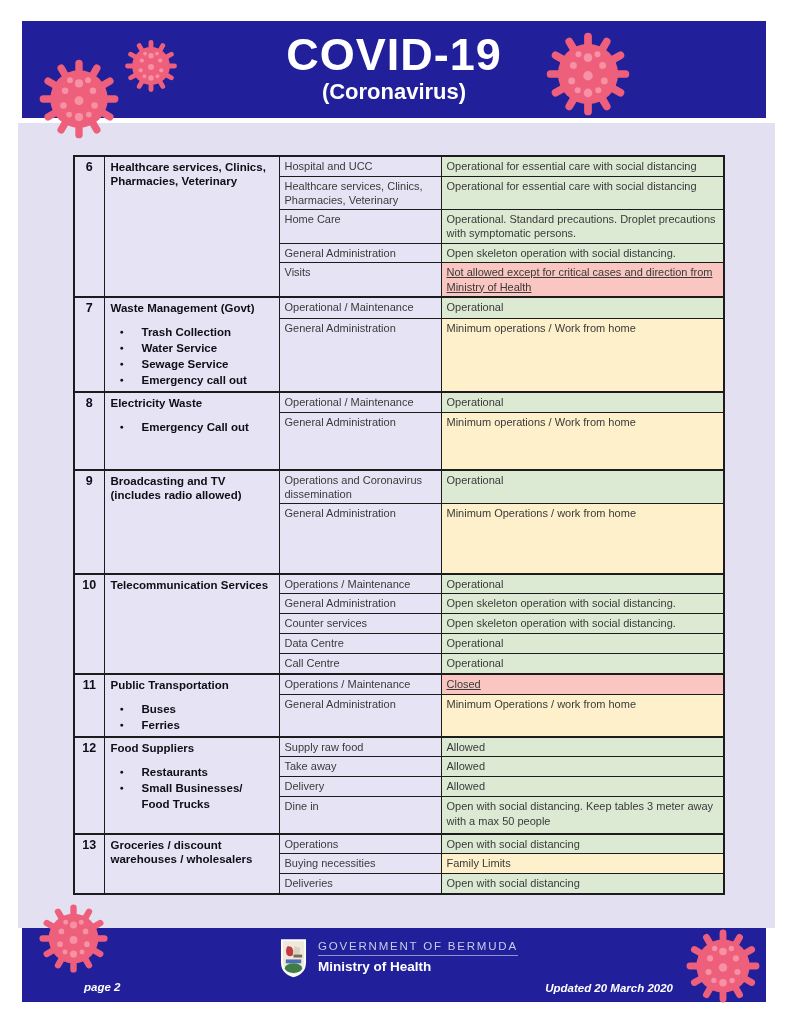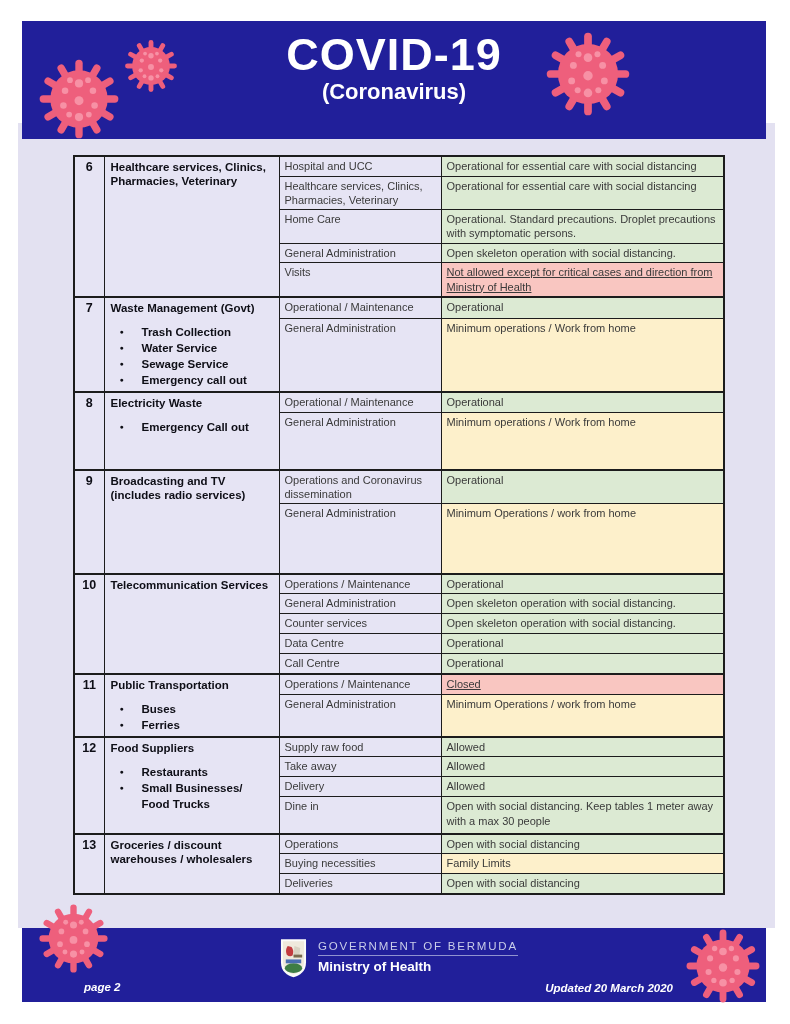--- a/index.html
+++ b/index.html
@@ -1,20 +1,20 @@
 <!DOCTYPE html>
 <html style="--navy: #211f9a; --lavender: #e3e1f1; --cell: #e6e4f4; --green: #dcead3; --yellow: #fdf0cb; --pink: #f9c6c1; --border: #1c1c1c; --ink: #0e0e16; --txt: #3a3a3a; --virus_body: #ee5f7c; --virus_spot: #f791a5;"><head>
 <meta charset="utf-8">
 <style>
   html,body{margin:0;padding:0;background:#fff;}
   .page{position:relative;width:790px;height:1024px;background:#ffffff;overflow:hidden;
         font-family:"Liberation Sans",sans-serif;}
   .bg{position:absolute;left:18px;top:123px;width:757px;height:805px;background:var(--lavender);}
   .band{position:absolute;left:22px;width:744px;background:var(--navy);}
-  .band.top{top:21px;height:118px;text-align:center;color:#fff;}
+  .band.top{top:21px;height:97px;text-align:center;color:#fff;}
   .band.bottom{top:928px;height:74px;color:#fff;}
   .title{margin-top:11px;font-size:45px;line-height:46px;font-weight:bold;letter-spacing:1px;}
   .subtitle{font-size:22px;font-weight:bold;margin-top:1px;}
 
   
   table.status{position:absolute;left:73px;top:155px;width:650px;border-collapse:collapse;
         table-layout:fixed;background:var(--cell);border:2.5px solid var(--border);}
   col.c-num{width:30px;} col.c-cat{width:175px;} col.c-svc{width:162px;} col.c-status{width:283px;}
   td{border:1.5px solid var(--border);vertical-align:top;overflow:hidden;}
   tr.group-start > td{border-top:2.5px solid var(--border);}
@@ -176,21 +176,21 @@
           <td class="svc">Operational / Maintenance</td>
           <td class="status tone-green">Operational</td>
         </tr>
         <tr style="height: 58px;">
           <td class="svc">General Administration</td>
           <td class="status tone-yellow">Minimum operations / Work from home</td>
         </tr>
         <tr class="group-start" style="height: 32px;">
           <td class="num" rowspan="2">9</td>
           <td class="cat" rowspan="2">
-            <div class="cat-title">Broadcasting and TV (includes radio services)</div>
+            <div class="cat-title">Broadcasting and TV (includes radio allowed)</div>
           </td>
           <td class="svc">Operations and Coronavirus dissemination</td>
           <td class="status tone-green">Operational</td>
         </tr>
         <tr style="height: 70px;">
           <td class="svc">General Administration</td>
           <td class="status tone-yellow">Minimum Operations / work from home</td>
         </tr>
         <tr class="group-start" style="height: 20px;">
           <td class="num" rowspan="5">10</td>
@@ -260,21 +260,21 @@
         <tr style="height: 20px;">
           <td class="svc">Take away</td>
           <td class="status tone-green">Allowed</td>
         </tr>
         <tr style="height: 20px;">
           <td class="svc">Delivery</td>
           <td class="status tone-green">Allowed</td>
         </tr>
         <tr style="height: 37px;">
           <td class="svc">Dine in</td>
-          <td class="status tone-green">Open with social distancing. Keep tables 1 meter away with a max 30 people</td>
+          <td class="status tone-green">Open with social distancing. Keep tables 3 meter away with a max 50 people</td>
         </tr>
         <tr class="group-start" style="height: 20px;">
           <td class="num" rowspan="3">13</td>
           <td class="cat" rowspan="3">
             <div class="cat-title">Groceries / discount warehouses / wholesalers</div>
           </td>
           <td class="svc">Operations</td>
           <td class="status tone-green">Open with social distancing</td>
         </tr>
         <tr style="height: 20px;">

